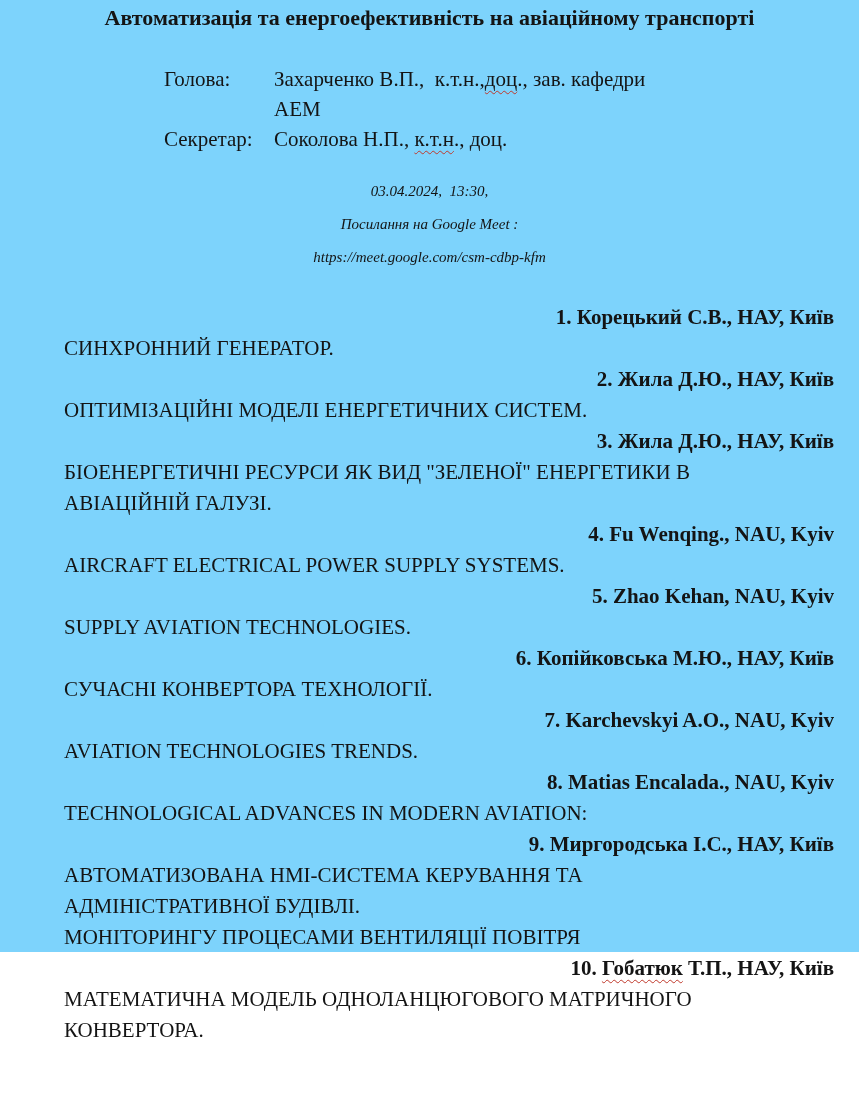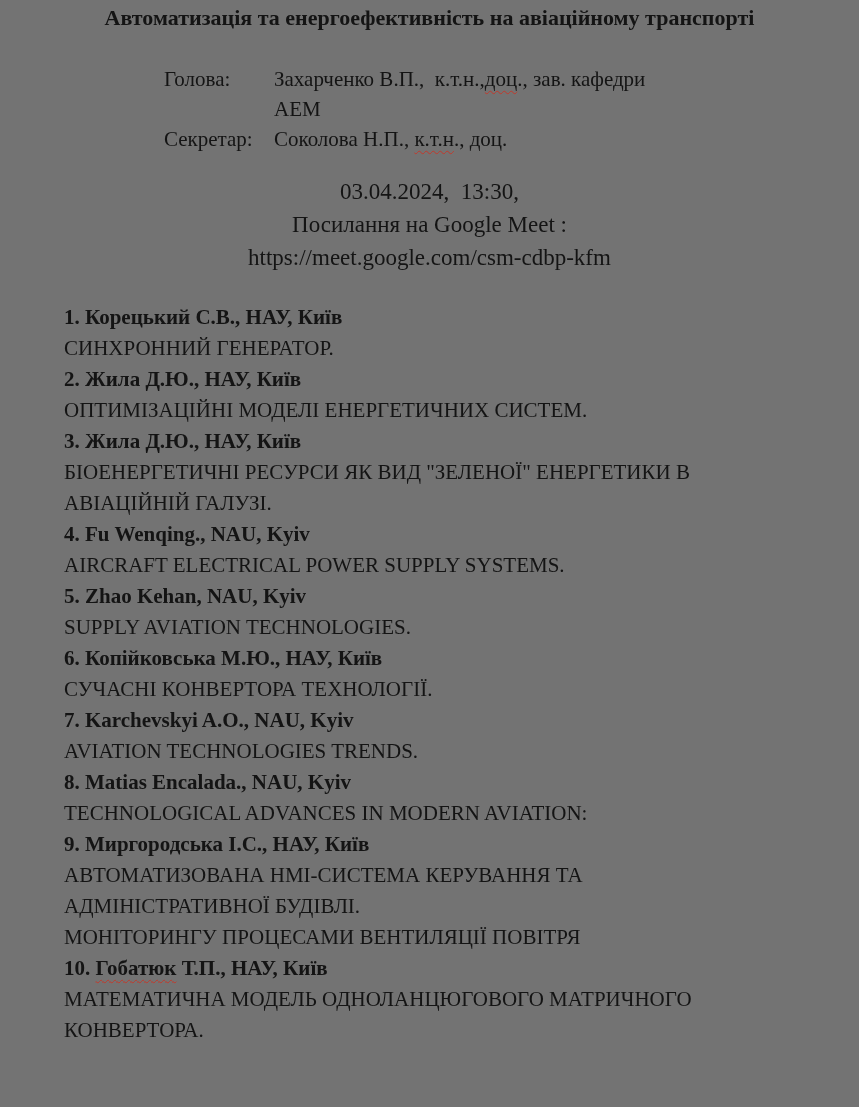--- a/index.html
+++ b/index.html
@@ -3,48 +3,48 @@
 <meta charset="utf-8">
 <style>
   html, body { margin: 0; padding: 0; }
   body {
     width: 859px; height: 1107px;
     background: #ffffff;
     font-family: "Liberation Serif", "DejaVu Serif", serif;
     color: #141414;
     overflow: hidden;
   }
-  .page { position: relative; width: 859px; height: 1107px; background: #737373; }
+  .page { position: relative; width: 859px; height: 952px; background: #7dd3fc; }
 
   .title {
     position: absolute; top: 4px; left: 0; right: 0;
     margin: 0; text-align: center;
     font-size: 22px; font-weight: bold; line-height: 28px;
     white-space: pre;
   }
 
   .officials {
     position: absolute; top: 64px; left: 164px;
     font-size: 21px; line-height: 30px;
   }
   .off-row { display: flex; }
   .off-role { width: 110px; flex: none; white-space: pre; }
   .off-line { white-space: pre; }
 
   .meeting {
     position: absolute; top: 175px; left: 0; right: 0;
-    text-align: center; font-size: 23px; line-height: 33px;
+    text-align: center; font-size: 15px; line-height: 33px; font-style: italic;
   }
   .meeting .m-line { white-space: pre; }
 
   .list {
     position: absolute; top: 302px; left: 64px; width: 770px;
     font-size: 21px; line-height: 31px;
   }
-  .author { font-weight: bold; white-space: pre; }
+  .author { font-weight: bold; white-space: pre; text-align: right; }
   .topic-line { font-weight: normal; white-space: pre; }
 
   .misspelled {
     text-decoration-line: underline;
     text-decoration-style: wavy;
     text-decoration-color: #c0392b;
     text-decoration-thickness: 1px;
     text-underline-offset: 4px;
     text-decoration-skip-ink: none;
   }

